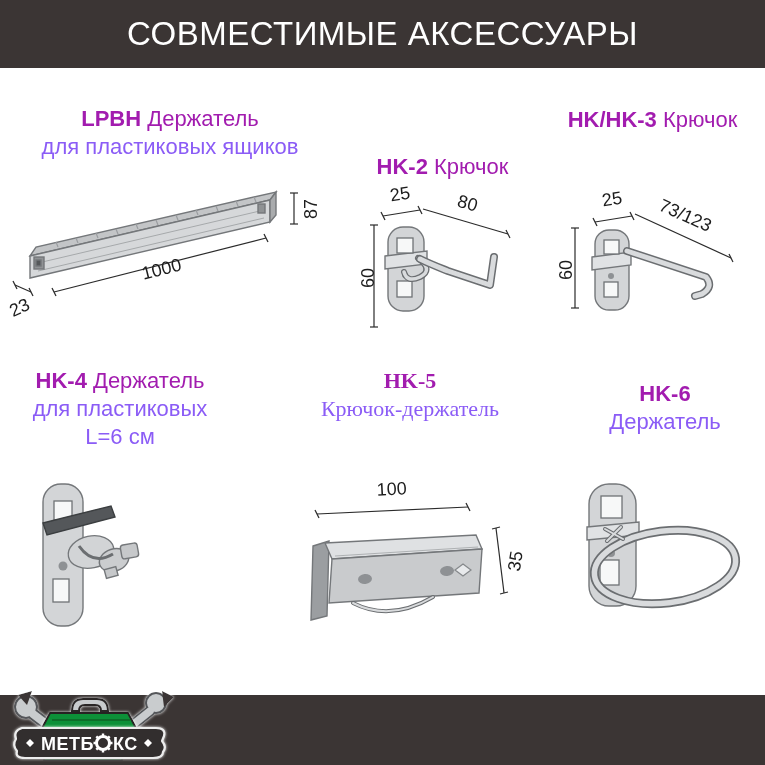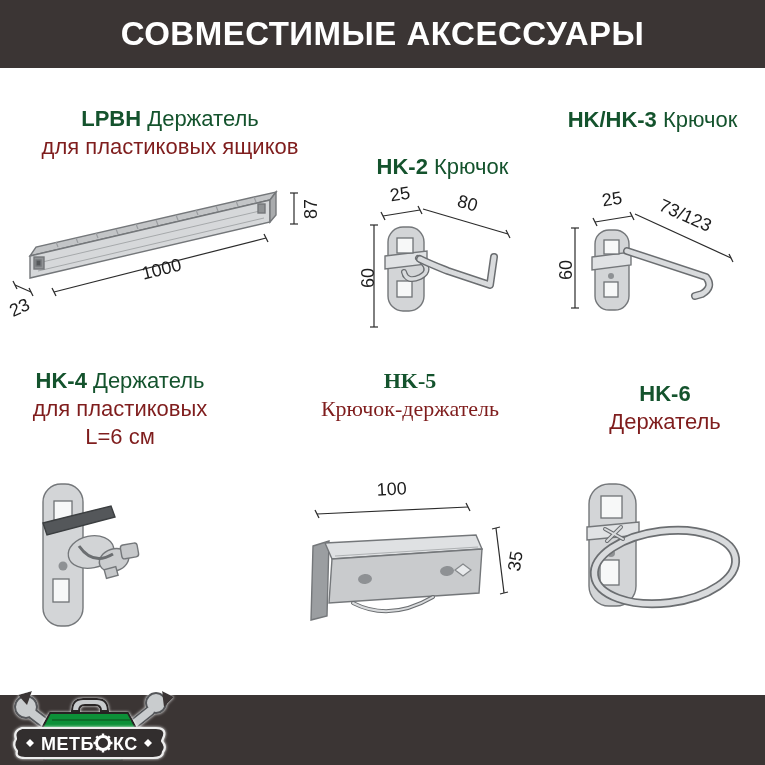--- a/index.html
+++ b/index.html
@@ -1,25 +1,25 @@
 <!DOCTYPE html>
 <html><head>
 <meta charset="utf-8">
 <style>
   html,body{margin:0;padding:0;background:#e8e8e8;}
   .page{position:relative;width:765px;height:765px;background:#ffffff;overflow:hidden;
         font-family:"Liberation Sans", sans-serif;}
   .topbar{position:absolute;left:0;top:0;width:765px;height:68px;background:#3b3534;
           display:flex;align-items:center;justify-content:center;}
-  .topbar h1{margin:0;color:#ffffff;font-size:33px;font-weight:bold;letter-spacing:.5px;}
+  .topbar h1{margin:0;color:#ffffff;font-size:33px;font-weight:normal;letter-spacing:.5px;}
   .botbar{position:absolute;left:0;top:695px;width:765px;height:70px;background:#3b3534;}
   .product{position:absolute;}
-  .plabel{margin:0;font-size:22px;font-weight:normal;color:#14532d;text-align:center;line-height:28px;}
+  .plabel{margin:0;font-size:22px;font-weight:normal;color:#a21caf;text-align:center;line-height:28px;}
   .plabel b{font-weight:bold;}
-  .plabel2{font-size:22px;color:#7f1d1d;text-align:center;line-height:28px;}
+  .plabel2{font-size:22px;color:#8b5cf6;text-align:center;line-height:28px;}
   svg{position:absolute;overflow:visible;}
   svg text.dim{font-family:"Liberation Sans",sans-serif;font-size:18px;fill:#1c1c1c;text-anchor:middle;}
   .dl{stroke:#2b2b2b;stroke-width:1.2;fill:none;}
   .part{stroke:#74777a;stroke-width:1.4;}
   .rodO{stroke:#6b6e71;fill:none;stroke-linecap:round;stroke-linejoin:round;}
   .rodI{stroke:#d9dbdd;fill:none;stroke-linecap:round;stroke-linejoin:round;}
   .hole{fill:#f7f8f8;stroke:#6f7275;stroke-width:1.3;}
 </style>
 </head>
 <body>

